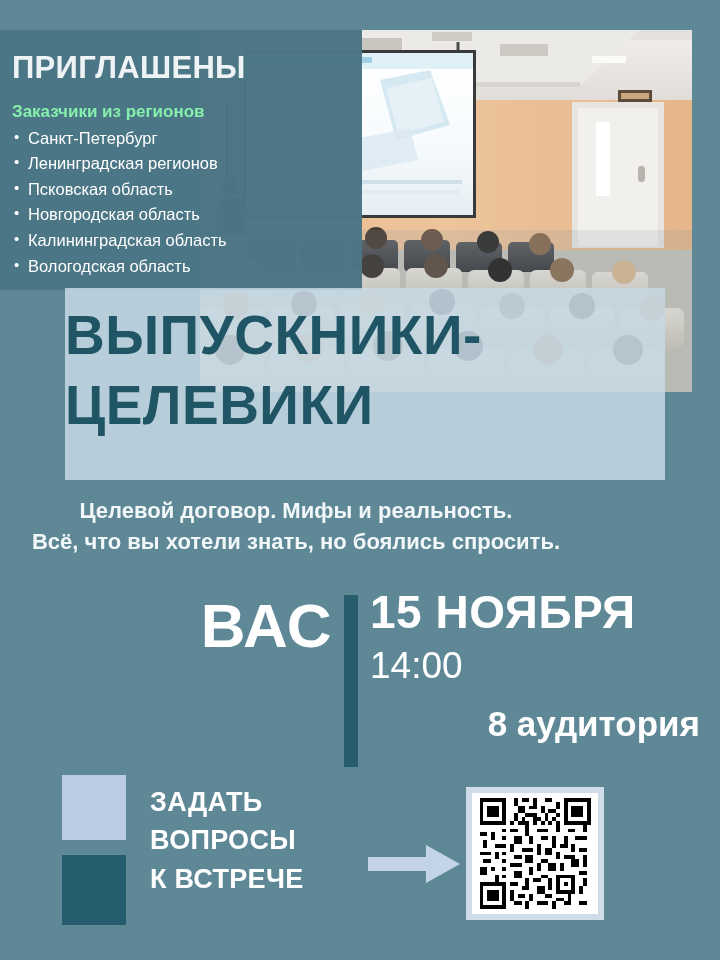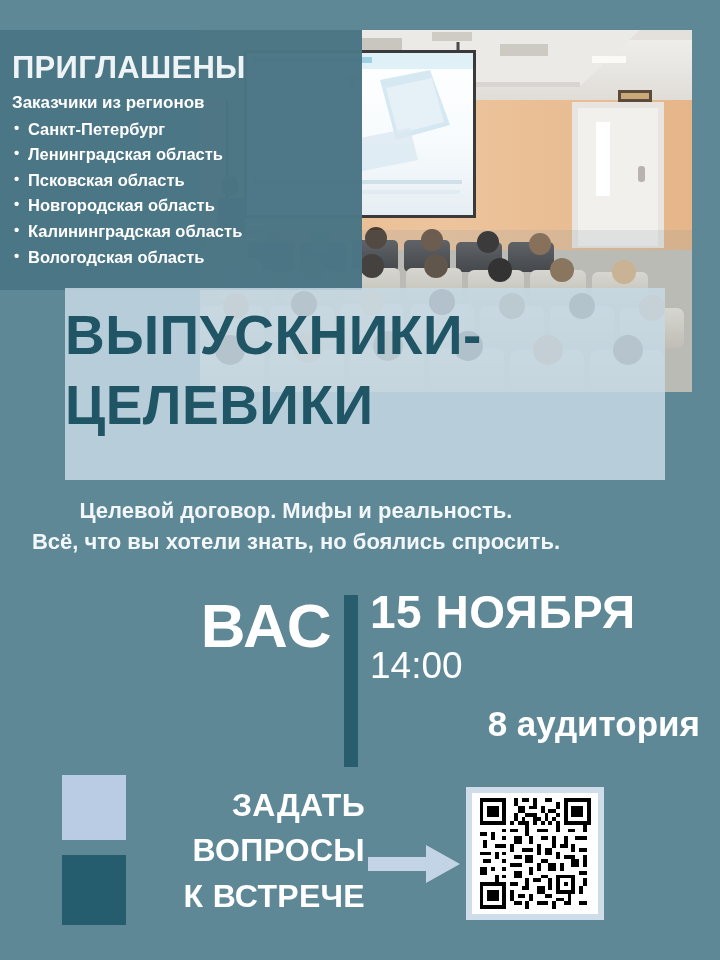--- a/index.html
+++ b/index.html
@@ -50,38 +50,38 @@
     background: rgba(74,116,131,0.92);
     box-sizing: border-box;
     padding: 22px 10px 0 12px;
   }
   .invited-title {
     color: #eef4f6;
     font-size: 31px;
     font-weight: bold;
     letter-spacing: 0.3px;
     line-height: 1.0;
-    margin: 0 0 11px 0;
+    margin: 0 0 20px 0;
   }
   .invited-sub {
-    color: #ffffff;
+    color: #86efac;
     font-size: 17px;
     font-weight: bold;
     margin: 0 0 4px 0;
     line-height: 1.1;
   }
   .invited-list {
     list-style: none;
     margin: 0;
     padding: 0;
   }
   .invited-list li {
     color: #ffffff;
     font-size: 16.5px;
-    font-weight: bold;
+    font-weight: normal;
     line-height: 1.55;
     position: relative;
     padding-left: 16px;
     white-space: nowrap;
   }
   .invited-list li::before {
     content: "•";
     position: absolute;
     left: 2px;
     top: -1px;
@@ -190,23 +190,23 @@
     height: 70px;
     background: #255d6e;
   }
 
   
   .cta {
     position: absolute;
     left: 150px;
     top: 783px;
     width: 215px;
-    text-align: right;
+    text-align: left;
     color: #ffffff;
-    font-size: 32px;
+    font-size: 27px;
     font-weight: bold;
     line-height: 1.42;
     letter-spacing: 0.3px;
   }
 
   
   .arrow {
     position: absolute;
     left: 368px;
     top: 845px;
@@ -382,21 +382,21 @@
     </svg>
   </div>
 
   <div class="photo-tint"></div>
 
   <div class="invited">
     <div class="invited-title">ПРИГЛАШЕНЫ</div>
     <div class="invited-sub">Заказчики из регионов</div>
     <ul class="invited-list">
       <li>Санкт-Петербург</li>
-      <li>Ленинградская  область</li>
+      <li>Ленинградская  регионов</li>
       <li>Псковская  область</li>
       <li>Новгородская  область</li>
       <li>Калининградская  область</li>
       <li>Вологодская  область</li>
     </ul>
   </div>
 
   <div class="title-band"></div>
   <div class="title-text">
     <div>ВЫПУСКНИКИ-</div>

